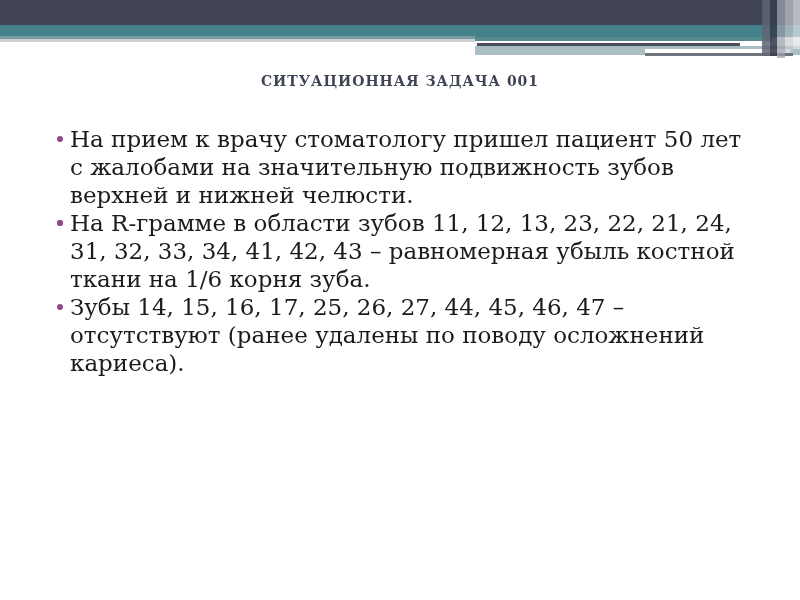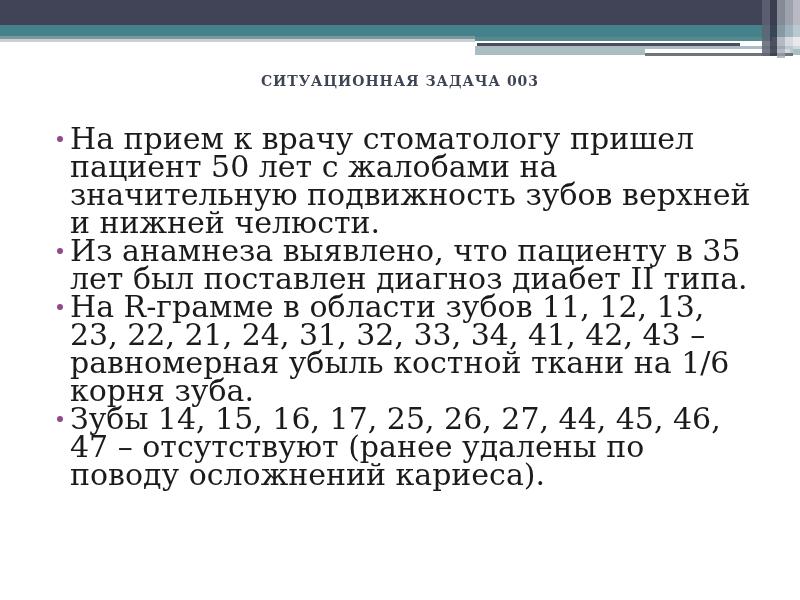--- a/index.html
+++ b/index.html
@@ -31,21 +31,21 @@
   .title{
     position:absolute;left:0;top:73px;width:800px;margin:0;
     text-align:center;
     font-size:14px;font-weight:bold;letter-spacing:1px;
     color:var(--title-text);
   }
   
   .bullets{
     position:absolute;left:57px;top:125px;width:700px;
     margin:0;padding:0;list-style:none;
-    font-size:30px;line-height:28px;color:var(--body-text);
+    font-size:23px;line-height:28px;color:var(--body-text);
   }
   .bullet-item{position:relative;padding-left:13px;}
   .dot{
     position:absolute;left:0;top:11px;
     width:6px;height:6px;border-radius:50%;
     background:var(--bullet-dot);
   }
 </style>
 </head>
 <body>
@@ -62,32 +62,31 @@
     <div class="light-teal-bar"></div>
     <div class="step-white"></div>
     <div class="step-gray"></div>
     <div class="stripe s1"></div>
     <div class="stripe s2"></div>
     <div class="stripe s3"></div>
     <div class="stripe s4"></div>
     <div class="stripe s5"></div>
   </div>
 
-  <h1 class="title">СИТУАЦИОННАЯ ЗАДАЧА 003</h1>
+  <h1 class="title">СИТУАЦИОННАЯ ЗАДАЧА 001</h1>
 
   <ul class="bullets">
 
       <li class="bullet-item">
         <span class="dot"></span>
         <span>На прием к врачу стоматологу пришел пациент 50 лет с жалобами на значительную подвижность зубов верхней и нижней челюсти.</span>
       </li>
 
       <li class="bullet-item">
         <span class="dot"></span>
-        <span>Из анамнеза выявлено, что пациенту в 35 лет был поставлен диагноз диабет II типа.</span>
       </li>
 
 
       <li class="bullet-item">
         <span class="dot"></span>
         <span>На R-грамме в области зубов 11, 12, 13, 23, 22, 21, 24, 31, 32, 33, 34, 41, 42, 43 – равномерная убыль костной ткани на 1/6 корня зуба.</span>
       </li>
 
 
       <li class="bullet-item">

